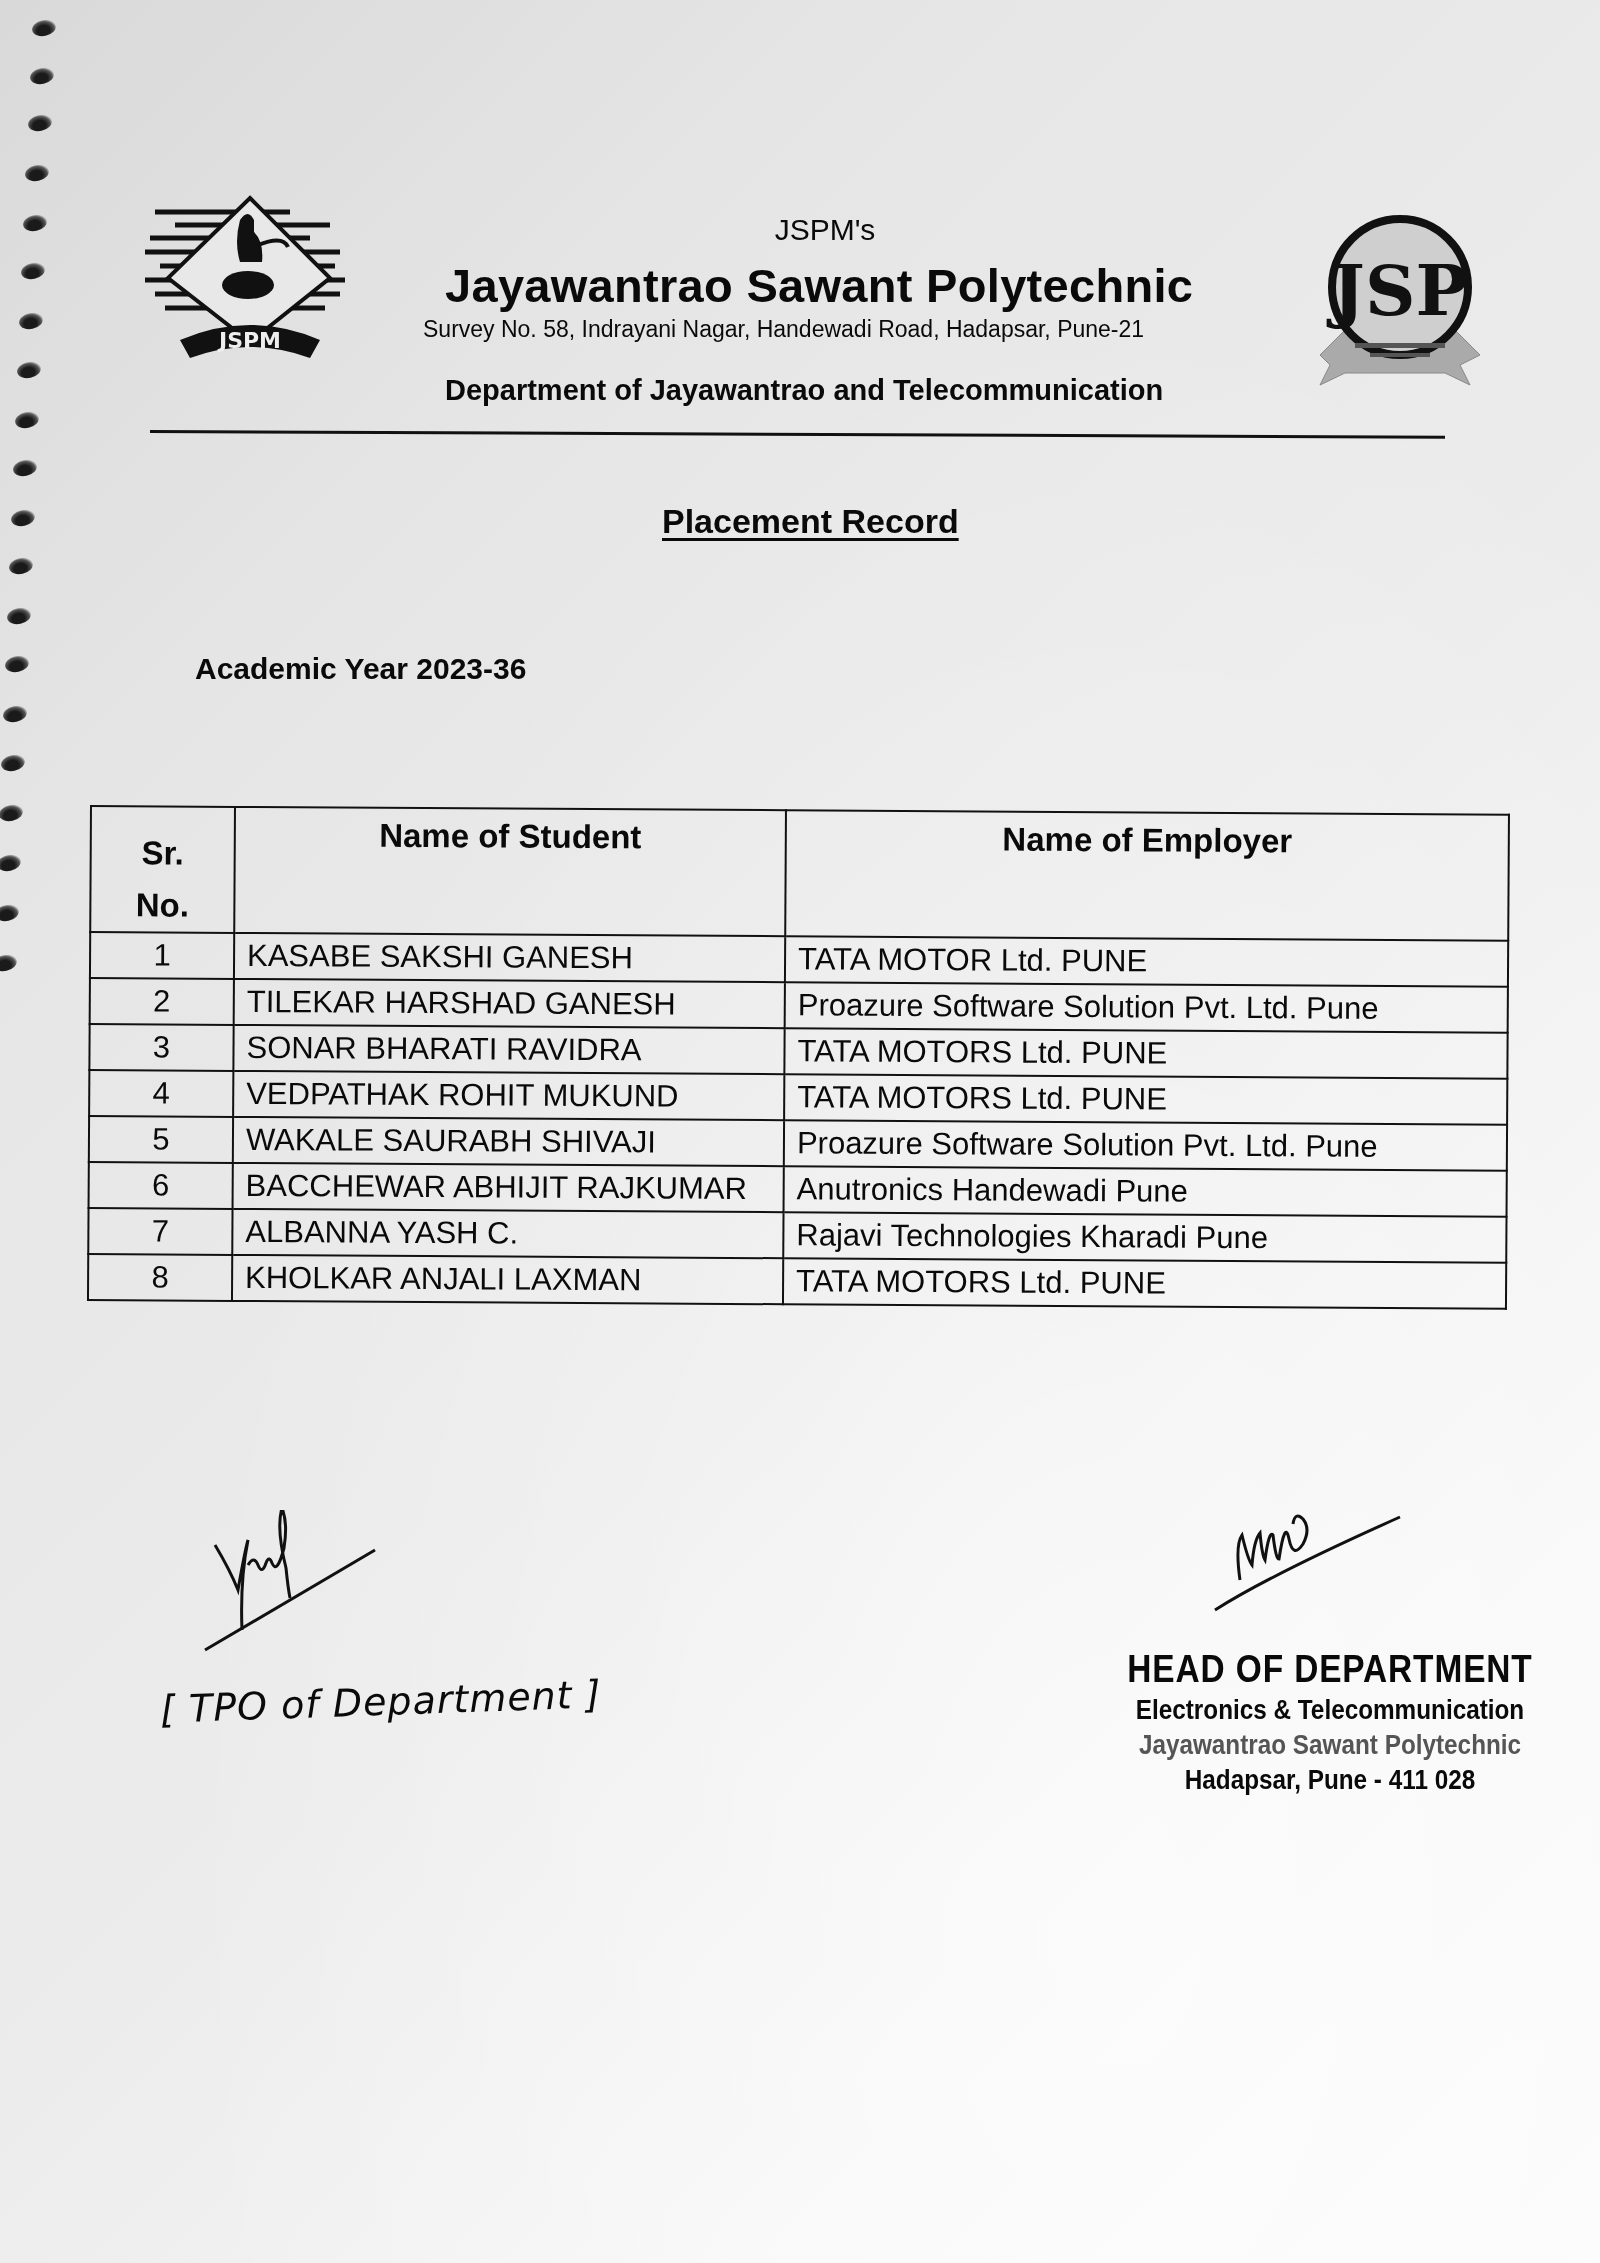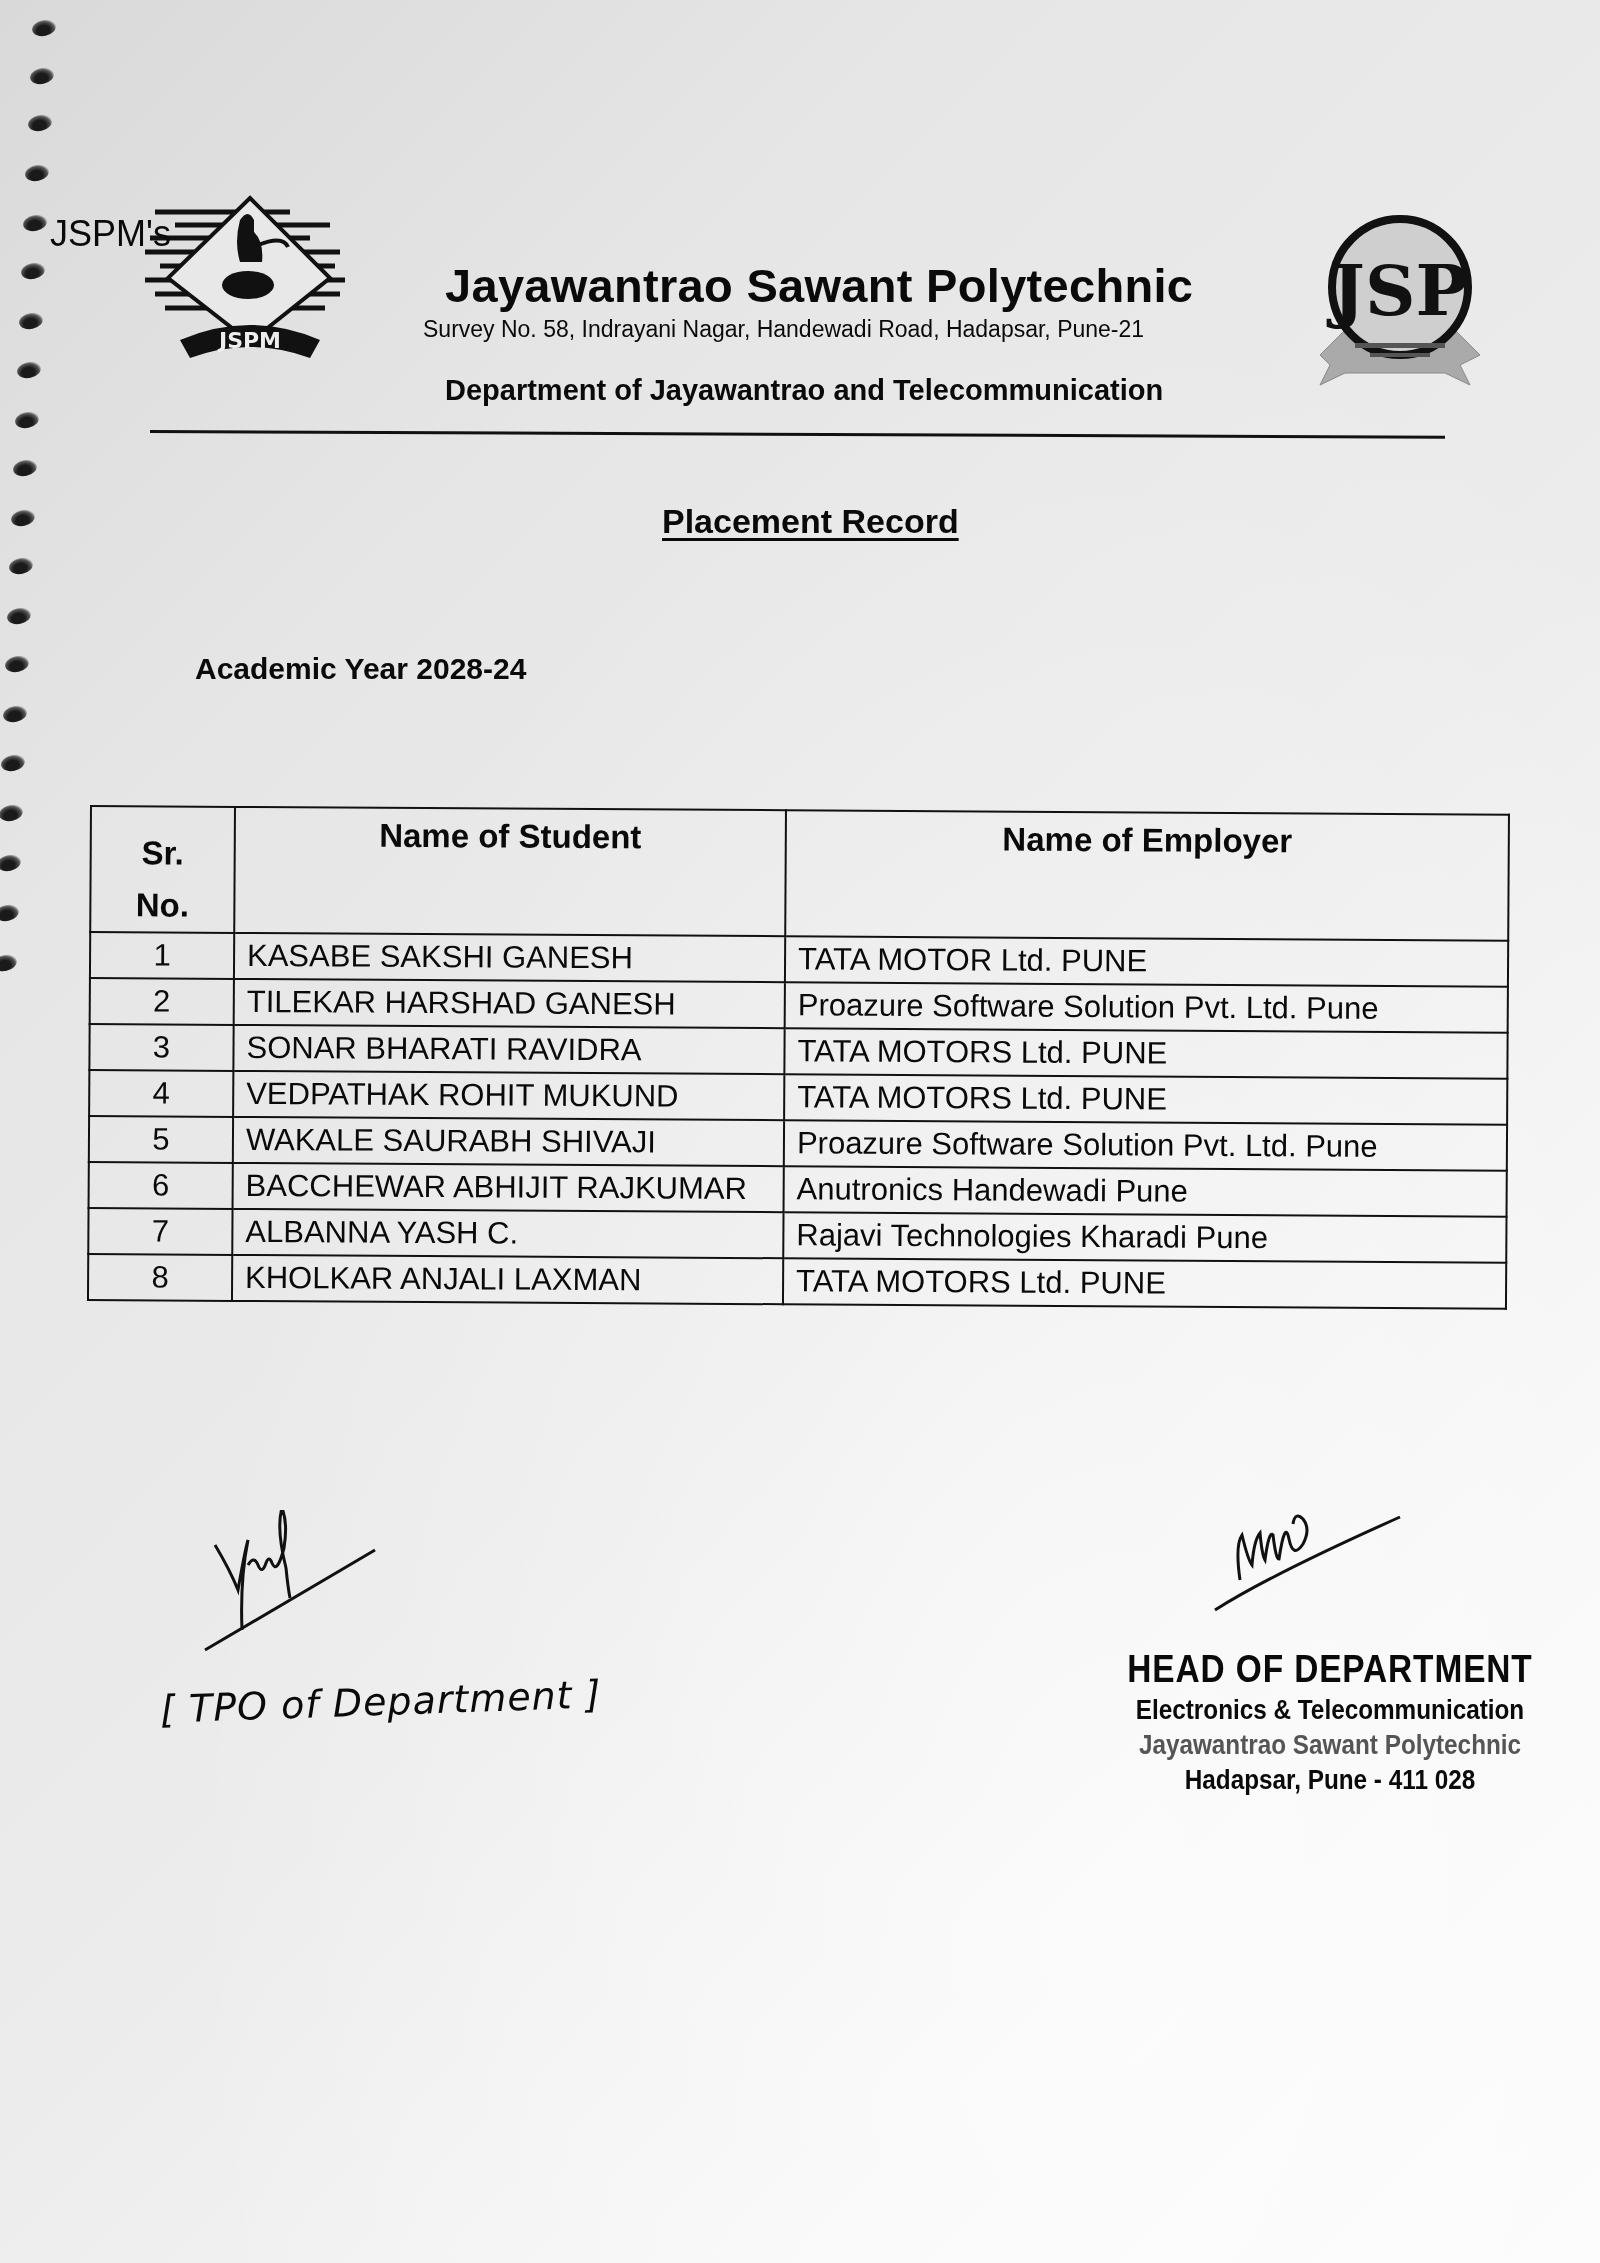--- a/index.html
+++ b/index.html
@@ -14,21 +14,21 @@
   }
   .binder { position: absolute; left: 18px; top: 20px; width: 40px; height: 1000px; }
   .hole {
     position: absolute; width: 24px; height: 16px; border-radius: 50%;
     background: radial-gradient(ellipse at 45% 65%, #1a1a1a 35%, #555 60%, #cfcfcf 75%);
     transform: rotate(-12deg);
   }
   
   .logo-left { position: absolute; left: 140px; top: 190px; width: 210px; height: 175px; }
   .logo-right { position: absolute; left: 1310px; top: 215px; width: 180px; height: 180px; }
-  .header-jspms { position: absolute; left: 0; width: 1600px; top: 213px; text-align: left; font-size: 36px; padding-left: 50px; box-sizing: border-box;}
+  .header-jspms { position: absolute; left: 0; width: 1600px; top: 213px; text-align: center; font-size: 30px; padding-left: 50px; box-sizing: border-box;}
   .header-title { position: absolute; left: 445px; top: 258px; font-size: 47px; font-weight: bold; letter-spacing: 0.3px; }
   .header-address { position: absolute; left: 423px; top: 316px; font-size: 23px; }
   .header-dept { position: absolute; left: 445px; top: 374px; font-size: 29px; font-weight: bold; }
   .header-rule { position: absolute; left: 150px; top: 430px; width: 1295px; height: 3px; background: #111; transform: rotate(0.25deg); transform-origin: left; }
   .doc-title {
     position: absolute; left: 662px; top: 502px; font-size: 34px; font-weight: bold;
     text-decoration: underline; text-decoration-thickness: 3px; text-underline-offset: 5px;
   }
   .academic-year { position: absolute; left: 195px; top: 652px; font-size: 30px; font-weight: bold; }
   
@@ -105,21 +105,21 @@
   <path d="M10,140 l25,-25 l110,0 l25,25 l-20,10 l10,20 l-25,-12 h-100 l-25,12 l10,-20z" fill="#aaa" stroke="#888"></path>
   <circle cx="90" cy="72" r="68" fill="#cfcfcf" stroke="#111" stroke-width="8"></circle>
   <text x="90" y="100" text-anchor="middle" font-family="DejaVu Serif, serif" font-weight="bold" font-size="70" fill="#111">JSP</text>
   <rect x="45" y="128" width="90" height="5" fill="#555"></rect>
   <rect x="60" y="138" width="60" height="4" fill="#555"></rect>
 </svg>
 
 <div class="header-rule"></div>
 
 <div class="doc-title">Placement Record</div>
-<div class="academic-year">Academic Year 2028-24</div>
+<div class="academic-year">Academic Year 2023-36</div>
 
 <div class="table-wrap">
   <table>
     <thead>
       <tr>
         <th class="col-sr">
           <span>Sr.</span><br>
           <span>No.</span>
         </th>
         <th class="col-student">Name of Student</th>

